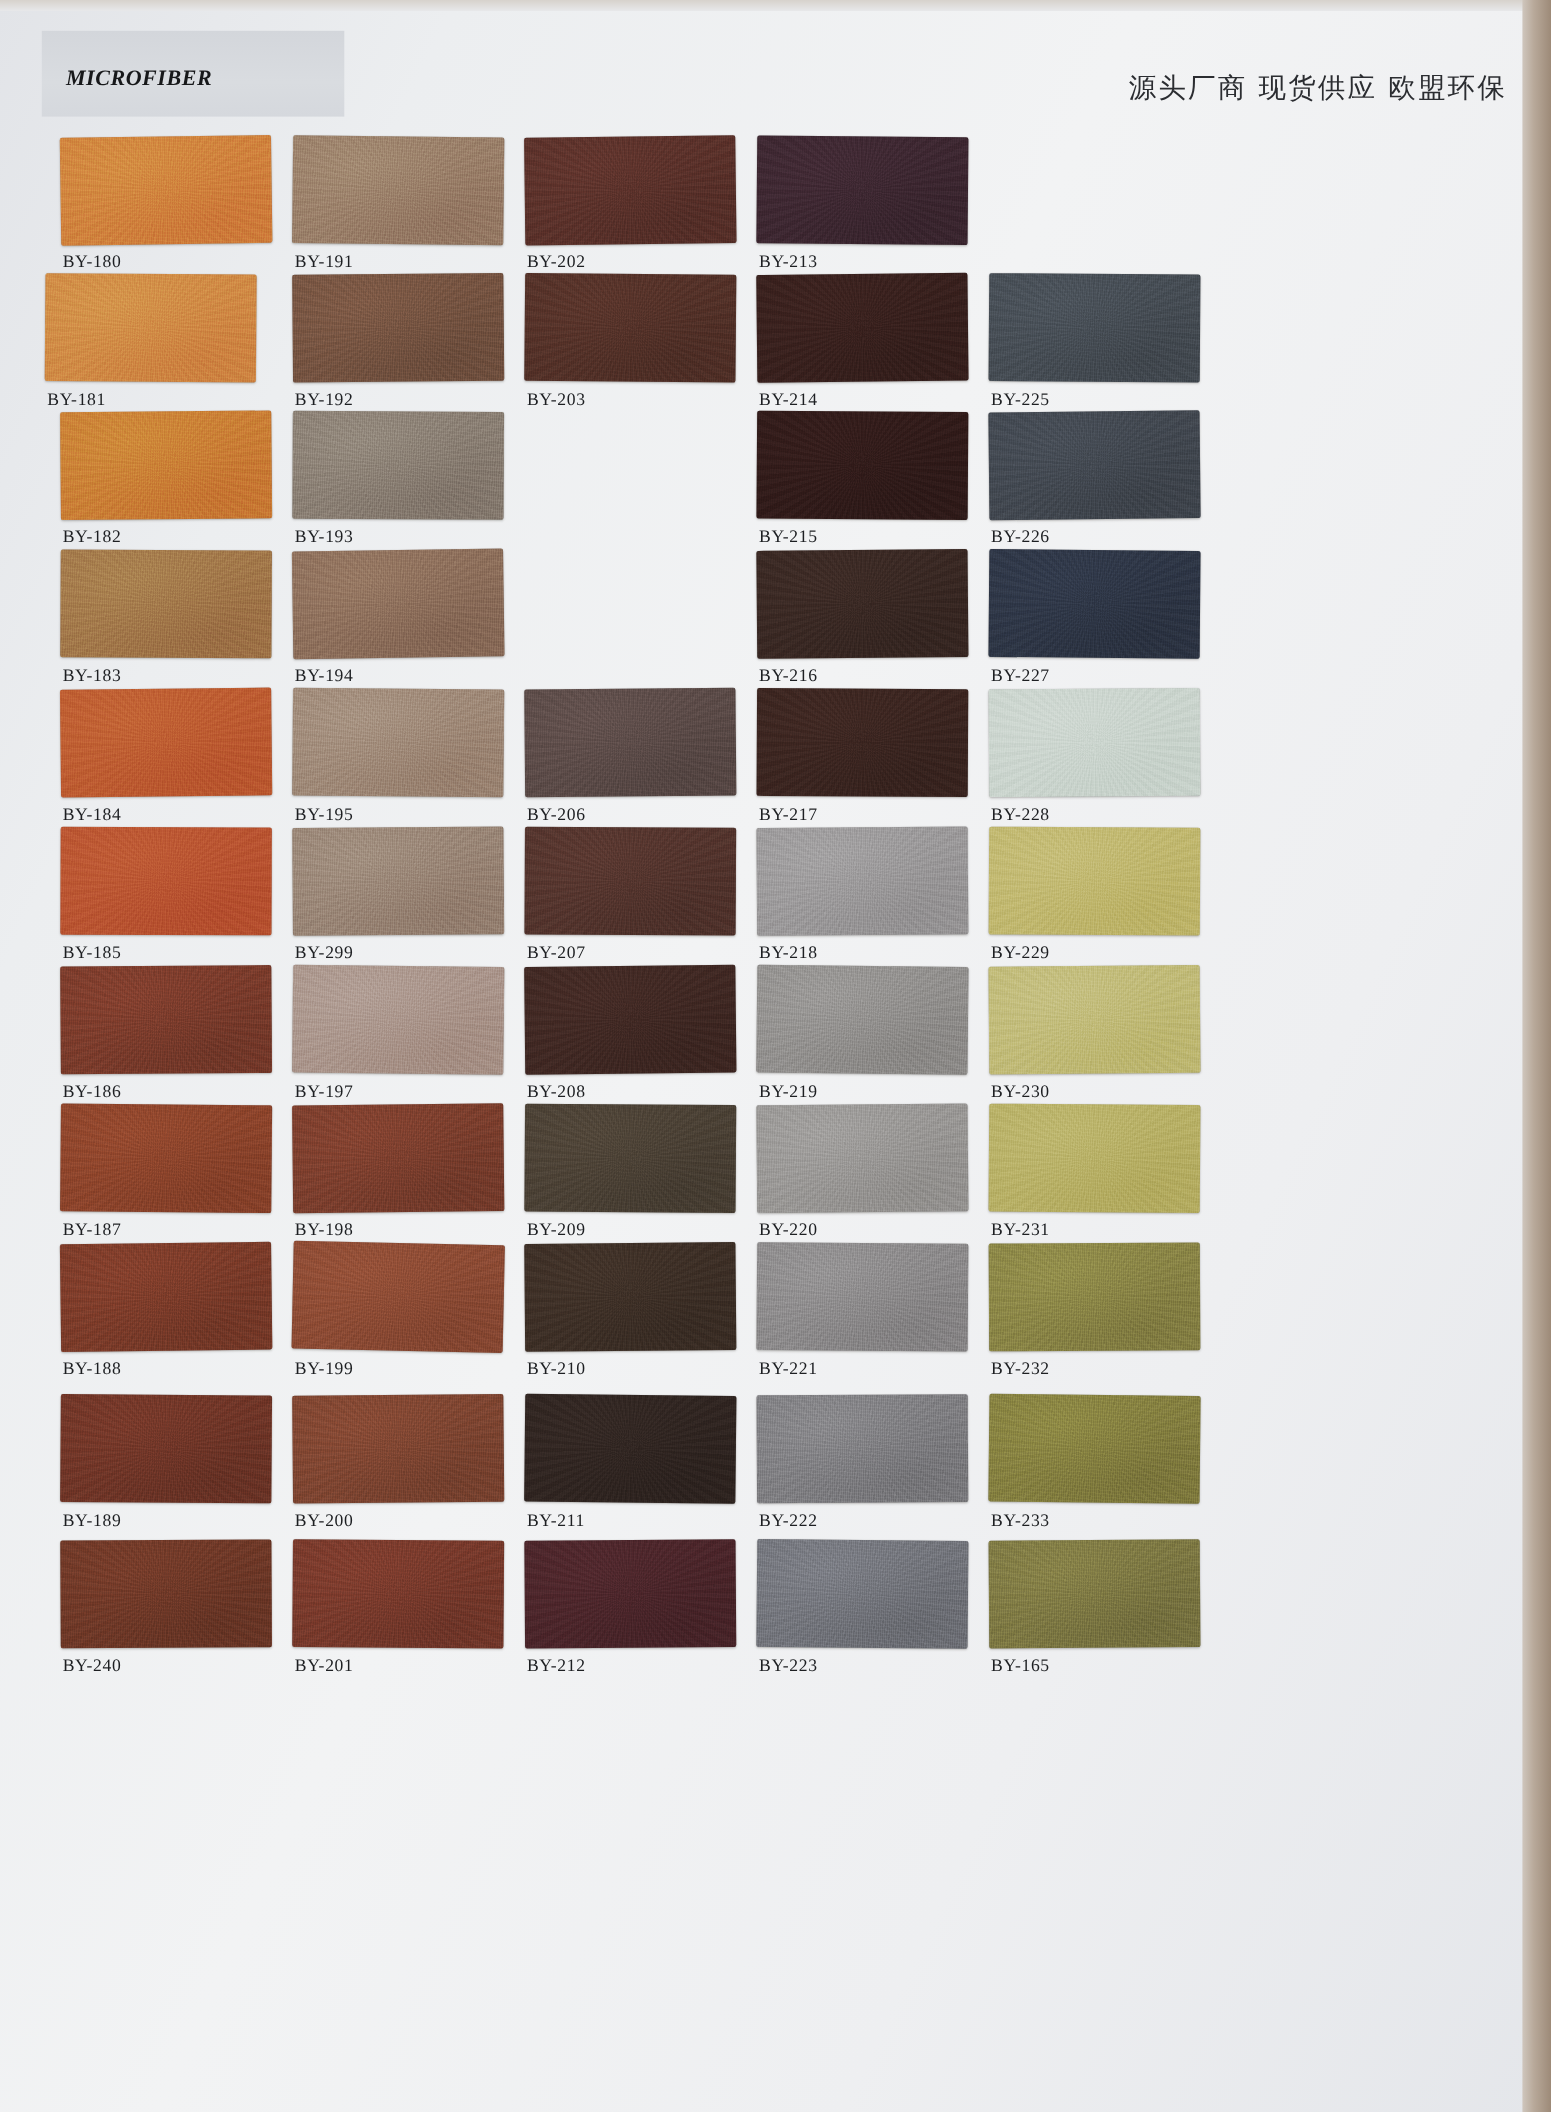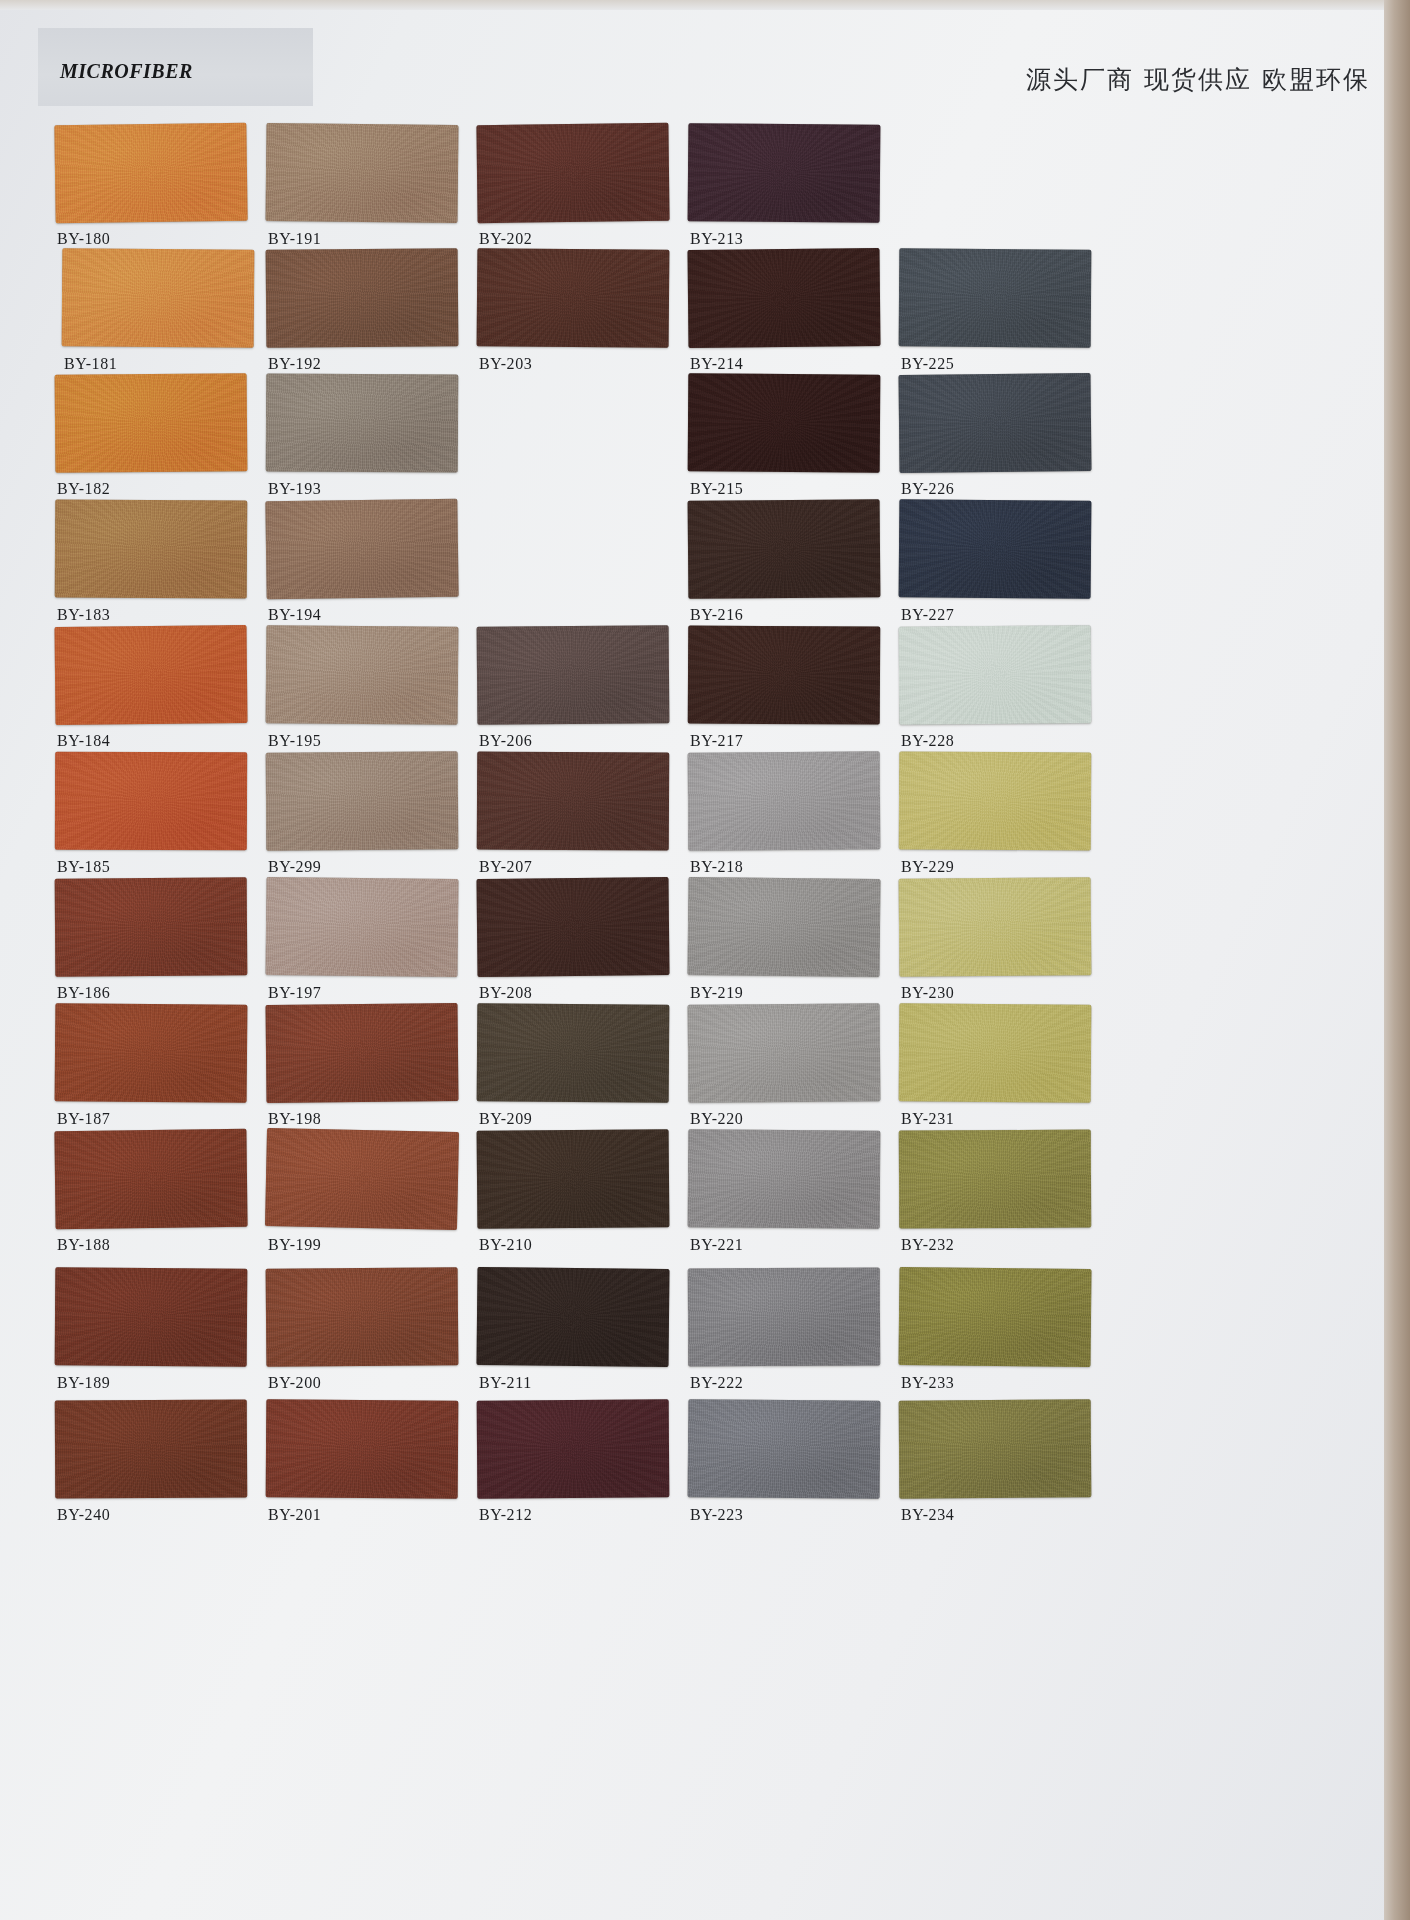--- a/index.html
+++ b/index.html
@@ -87,21 +87,21 @@
 
   <div class="hdr-band"></div>
   <div class="brand">MICROFIBER</div>
   <div class="hdr-cn">源头厂商  现货供应  欧盟环保</div>
 
   <div id="grid">
       <div class="cell" style="left: 55px; top: 124px; width: 192px; height: 132px;">
         <div class="chip" title="BY-180" style="width: 192px; height: 98px; background: rgb(210, 131, 60); transform: rotate(-0.8deg);"></div>
         <div class="lbl" style="left: 2px; top: 106px;">BY-180</div>
       </div>
-      <div class="cell" style="left: 62px; top: 249px; width: 192px; height: 132px;">
+      <div class="cell" style="left: 41px; top: 249px; width: 192px; height: 132px;">
         <div class="chip" title="BY-181" style="width: 192px; height: 98px; background: rgb(210, 139, 68); transform: rotate(0.4deg);"></div>
         <div class="lbl" style="left: 2px; top: 106px;">BY-181</div>
       </div>
       <div class="cell" style="left: 55px; top: 374px; width: 192px; height: 132px;">
         <div class="chip" title="BY-182" style="width: 192px; height: 98px; background: rgb(204, 127, 52); transform: rotate(-0.5deg);"></div>
         <div class="lbl" style="left: 2px; top: 106px;">BY-182</div>
       </div>
       <div class="cell" style="left: 55px; top: 500px; width: 192px; height: 132px;">
         <div class="chip" title="BY-183" style="width: 192px; height: 98px; background: rgb(163, 120, 73); transform: rotate(0.3deg);"></div>
         <div class="lbl" style="left: 2px; top: 106px;">BY-183</div>
@@ -289,17 +289,17 @@
       <div class="cell" style="left: 899px; top: 1130px; width: 192px; height: 132px;">
         <div class="chip" title="BY-232" style="width: 192px; height: 98px; background: rgb(138, 133, 69); transform: rotate(-0.3deg);"></div>
         <div class="lbl" style="left: 2px; top: 106px;">BY-232</div>
       </div>
       <div class="cell" style="left: 899px; top: 1268px; width: 192px; height: 132px;">
         <div class="chip" title="BY-233" style="width: 192px; height: 98px; background: rgb(133, 128, 63); transform: rotate(0.6deg);"></div>
         <div class="lbl" style="left: 2px; top: 106px;">BY-233</div>
       </div>
       <div class="cell" style="left: 899px; top: 1400px; width: 192px; height: 132px;">
         <div class="chip" title="BY-234" style="width: 192px; height: 98px; background: rgb(125, 120, 66); transform: rotate(-0.4deg);"></div>
-        <div class="lbl" style="left: 2px; top: 106px;">BY-234</div>
+        <div class="lbl" style="left: 2px; top: 106px;">BY-165</div>
       </div>
     </div>
 
 </div>
 
 </body></html>

